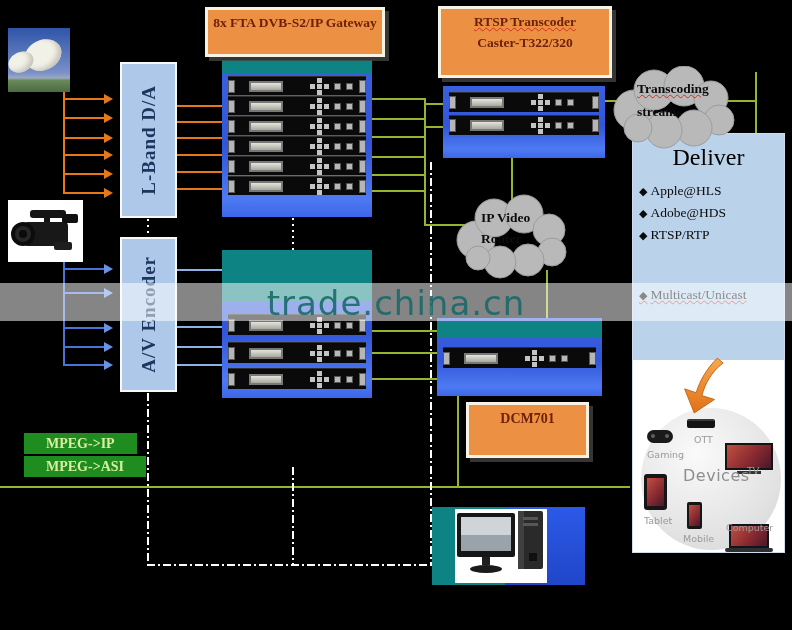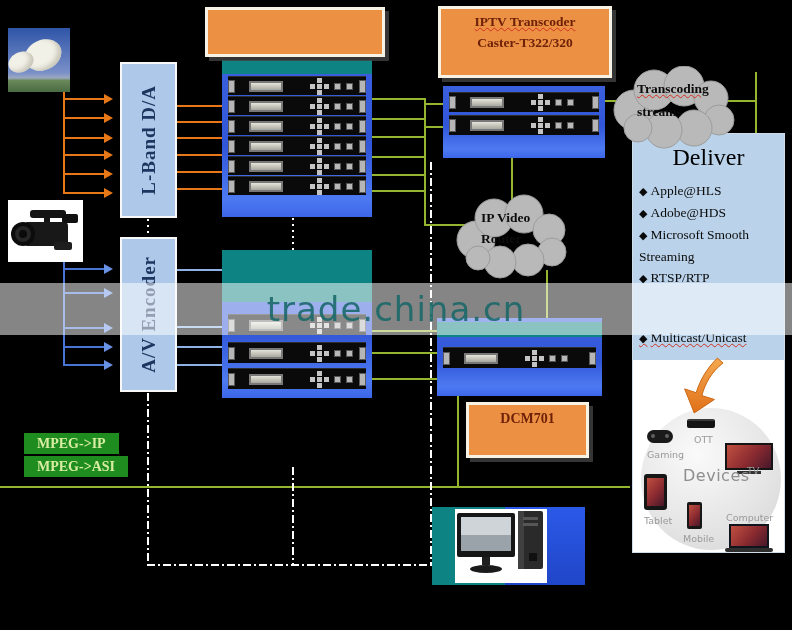--- a/index.html
+++ b/index.html
@@ -89,24 +89,24 @@
         background:linear-gradient(130deg,#c05040 0%,#8a2a30 55%,#47182a 100%); }
   .i-tv::after { content:""; position:absolute; left:12px; bottom:-4px; width:24px; height:3px; background:#333; }
   .i-tab { width:23px; height:36px; background:#161616; border-radius:3px; padding:4px 3px; }
   .i-mob { width:15px; height:27px; background:#161616; border-radius:2px; padding:3px 2px; }
   .i-lap { width:40px; height:24px; background:#10141c; padding:2px; position:relative; }
   .i-lap::after { content:""; position:absolute; left:-4px; bottom:-4px; width:48px; height:4px;
                   background:#2e2e2e; border-radius:2px; }
 
   
   .mpeg { position:absolute; z-index:6; background:#1e8c1e; color:#d9eda2; font-weight:bold;
-          font-size:14px; padding:0 13px; line-height:21px; }
+          font-size:14px; padding:0 22px; line-height:21px; }
   .crect { position:absolute; z-index:2; }
-  .watermark { position:absolute; left:0; top:283px; width:100%; height:52px; z-index:20;
-               background:rgba(255,255,255,.52); display:flex; align-items:center; justify-content:center;
+  .watermark { position:absolute; left:0; top:283px; width:100%; height:38px; z-index:20;
+               background:rgba(255,255,255,.52); display:flex; justify-content:center;
                font-family:"DejaVu Sans", sans-serif; font-size:34px; color:rgba(24,104,104,.88);
                letter-spacing:1px; }
 </style>
 </head>
 <body>
 
 <div class="stage">
 
   <div>
     <div class="vl org" style="left:63px;top:92px;height:101px"></div>
@@ -309,24 +309,25 @@
         <span class="ear"></span>
         <span class="lcd"></span>
         <span class="dpad"></span>
         <span class="btnp"></span>
         <span class="btnp"></span>
         <span class="ear r"></span>
       </div>
   </div>
 
   <div class="obox" style="left:205px;top:7px;width:180px;height:50px;font-size:13.5px;line-height:21px;padding-top:2px">
+    <div>8x FTA DVB-S2/IP Gateway</div>
   </div>
 
   <div class="obox" style="left:438px;top:6px;width:174px;height:72px;font-size:13.5px;line-height:21px;padding-top:2px">
-    <div class="squig">IPTV Transcoder</div>
+    <div class="squig">RTSP Transcoder</div>
     <div>Caster-T322/320</div>
   </div>
 
 
   <div class="obox" style="left:466px;top:402px;width:123px;height:56px;font-size:14px;line-height:22px;padding-top:3px">
     <div>DCM701</div>
   </div>
 
 
   <div class="cloud" style="left:606px;top:66px;width:132px;height:84px">
@@ -363,21 +364,20 @@
   <div class="ctext" style="left:481px;top:210px">IP Video</div>
   <div class="ctext" style="left:481px;top:231px">Router</div>
 
   <div class="panel">
     <div class="panel-top">
       <div class="deliver-title">Deliver</div>
     </div>
     <div class="dlist">
       <div class="ditem">Apple@HLS</div>
       <div class="ditem">Adobe@HDS</div>
-      <div class="ditem">Microsoft Smooth Streaming</div>
       <div class="ditem">RTSP/RTP</div>
       <div class="ditem gap-top squig">Multicast/Unicast</div>
     </div>
 
     <svg style="position:absolute;left:42px;top:222px;width:50px;height:60px;z-index:5" viewBox="0 0 52 60">
       <defs>
           <linearGradient id="agrad" x1="0" y1="0" x2="0" y2="1">
         <stop offset="0" stop-color="#f5a950"></stop>
             <stop offset="1" stop-color="#e0711a"></stop>
           </linearGradient>
@@ -406,21 +406,21 @@
     <div class="devlabel" style="left:11px;top:381px">Tablet</div>
 
     <div class="devicon i-mob" style="left:54px;top:368px">
         <div class="scr"></div>
       </div>
     <div class="devlabel" style="left:50px;top:399px">Mobile</div>
 
     <div class="devicon i-lap" style="left:96px;top:350px">
         <div class="scr"></div>
       </div>
-    <div class="devlabel" style="left:93px;top:378px">Computer</div>
+    <div class="devlabel" style="left:93px;top:388px">Computer</div>
   </div>
 
   <div class="mpeg" style="left:24px;top:433px">MPEG-&gt;IP</div>
   <div class="mpeg" style="left:24px;top:456px">MPEG-&gt;ASI</div>
 
   <div class="crect" style="left:432px;top:507px;width:73px;height:78px;background:#0e8383"></div>
   <div class="crect" style="left:505px;top:507px;width:80px;height:78px;background:linear-gradient(#2b59e8,#2046c8)"></div>
   <div class="photo pc" style="left:455px;top:509px;width:92px;height:74px;z-index:3">
     <svg width="92" height="74" viewBox="0 0 92 74">
       <rect x="2" y="4" width="58" height="44" rx="2" fill="#161616"></rect>

